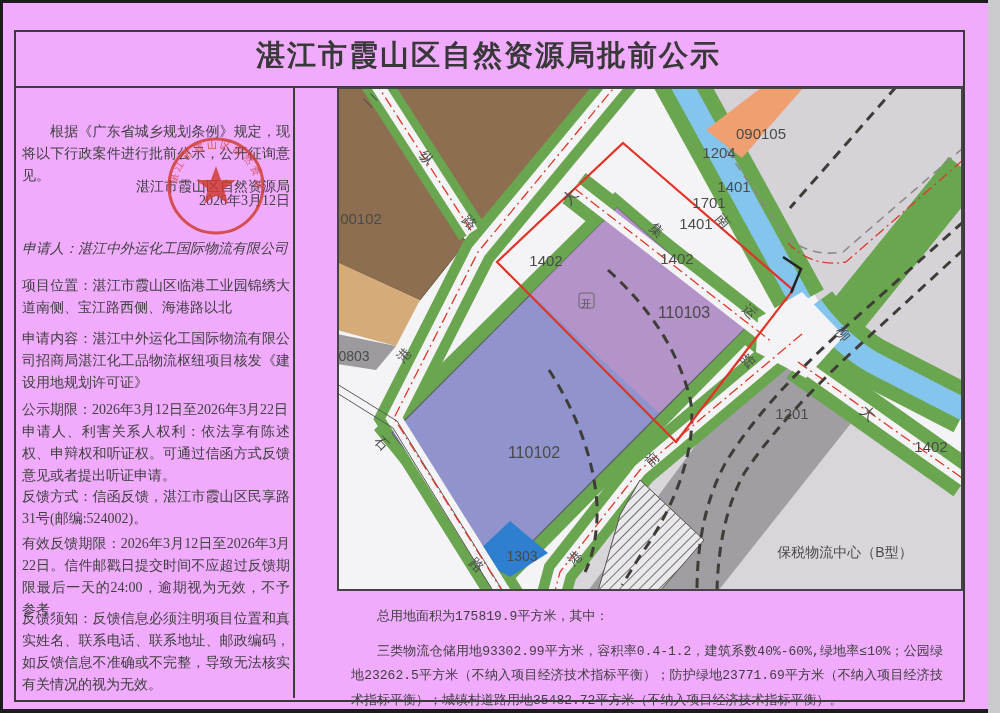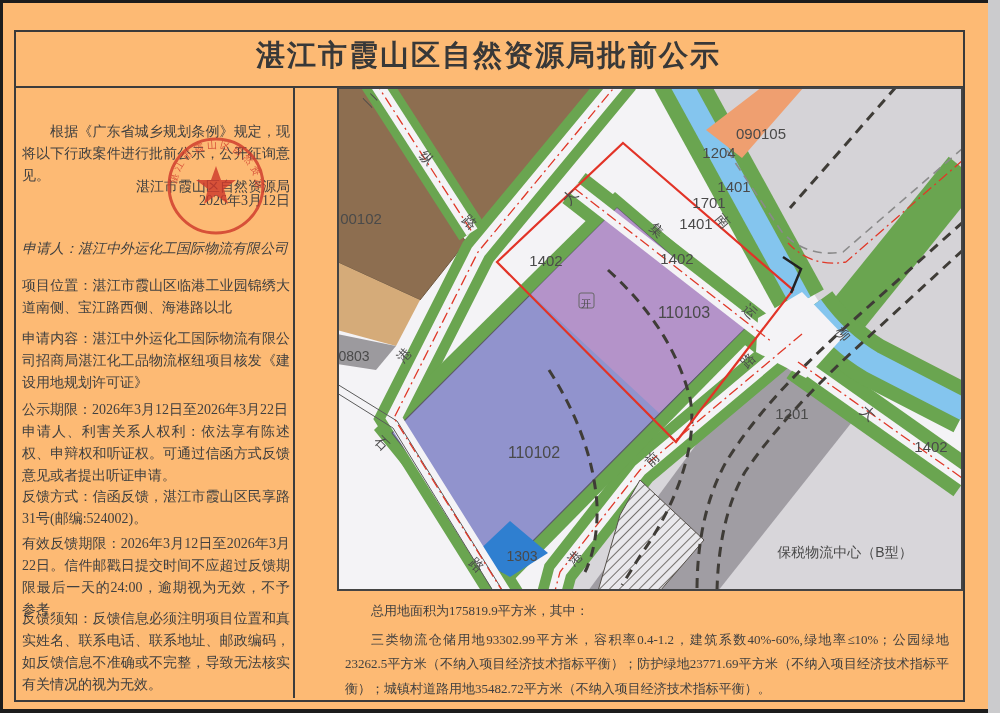--- a/index.html
+++ b/index.html
@@ -1,30 +1,30 @@
 <!DOCTYPE html>
 <html><head>
 <meta charset="utf-8">
 <style>
   html,body{margin:0;padding:0;background:#9a9a9a;}
-  #page{position:relative;width:1000px;height:713px;background:#fdba74;overflow:hidden;
+  #page{position:relative;width:1000px;height:713px;background:#f0abfc;overflow:hidden;
         font-family:"Liberation Serif","DejaVu Serif",serif;color:#3d3d3d;}
   .edge{position:absolute;background:#1c1c1c;}
   #edge-right-gray{position:absolute;background:#cbcbcd;}
   .frameline{position:absolute;background:#3c3c3c;}
   #frame{position:absolute;left:14px;top:30px;width:947px;height:668px;border:2px solid #3a3a3a;}
   #title{position:absolute;left:14px;top:36px;width:949px;text-align:center;
          font-size:29px;font-weight:bold;letter-spacing:2px;color:#383838;}
   .ltxt{position:absolute;left:22px;width:268px;font-size:14px;line-height:22px;
         text-align:justify;color:#404040;}
   .indent{text-indent:2em;}
   .ralign{text-align:right;}
   #summary{position:absolute;left:341px;top:595px;width:612px;font-size:13px;
            line-height:24.5px;text-align:justify;color:#404040;}
-  #summary p{margin:4px;text-indent:2em;}
+  #summary p{margin:10px;text-indent:2em;font-family:Liberation Mono, monospace;}
   #map{position:absolute;left:337px;top:87px;}
   #seal{position:absolute;left:160px;top:128px;opacity:.82;pointer-events:none;}
   .maplabel{font-family:"Liberation Sans","DejaVu Sans",sans-serif;fill:#4a4a4a;}
 </style>
 </head>
 <body>
 
 <div id="page">
 
   <div class="edge" style="left:0;top:0;width:1000px;height:3px;"></div>

